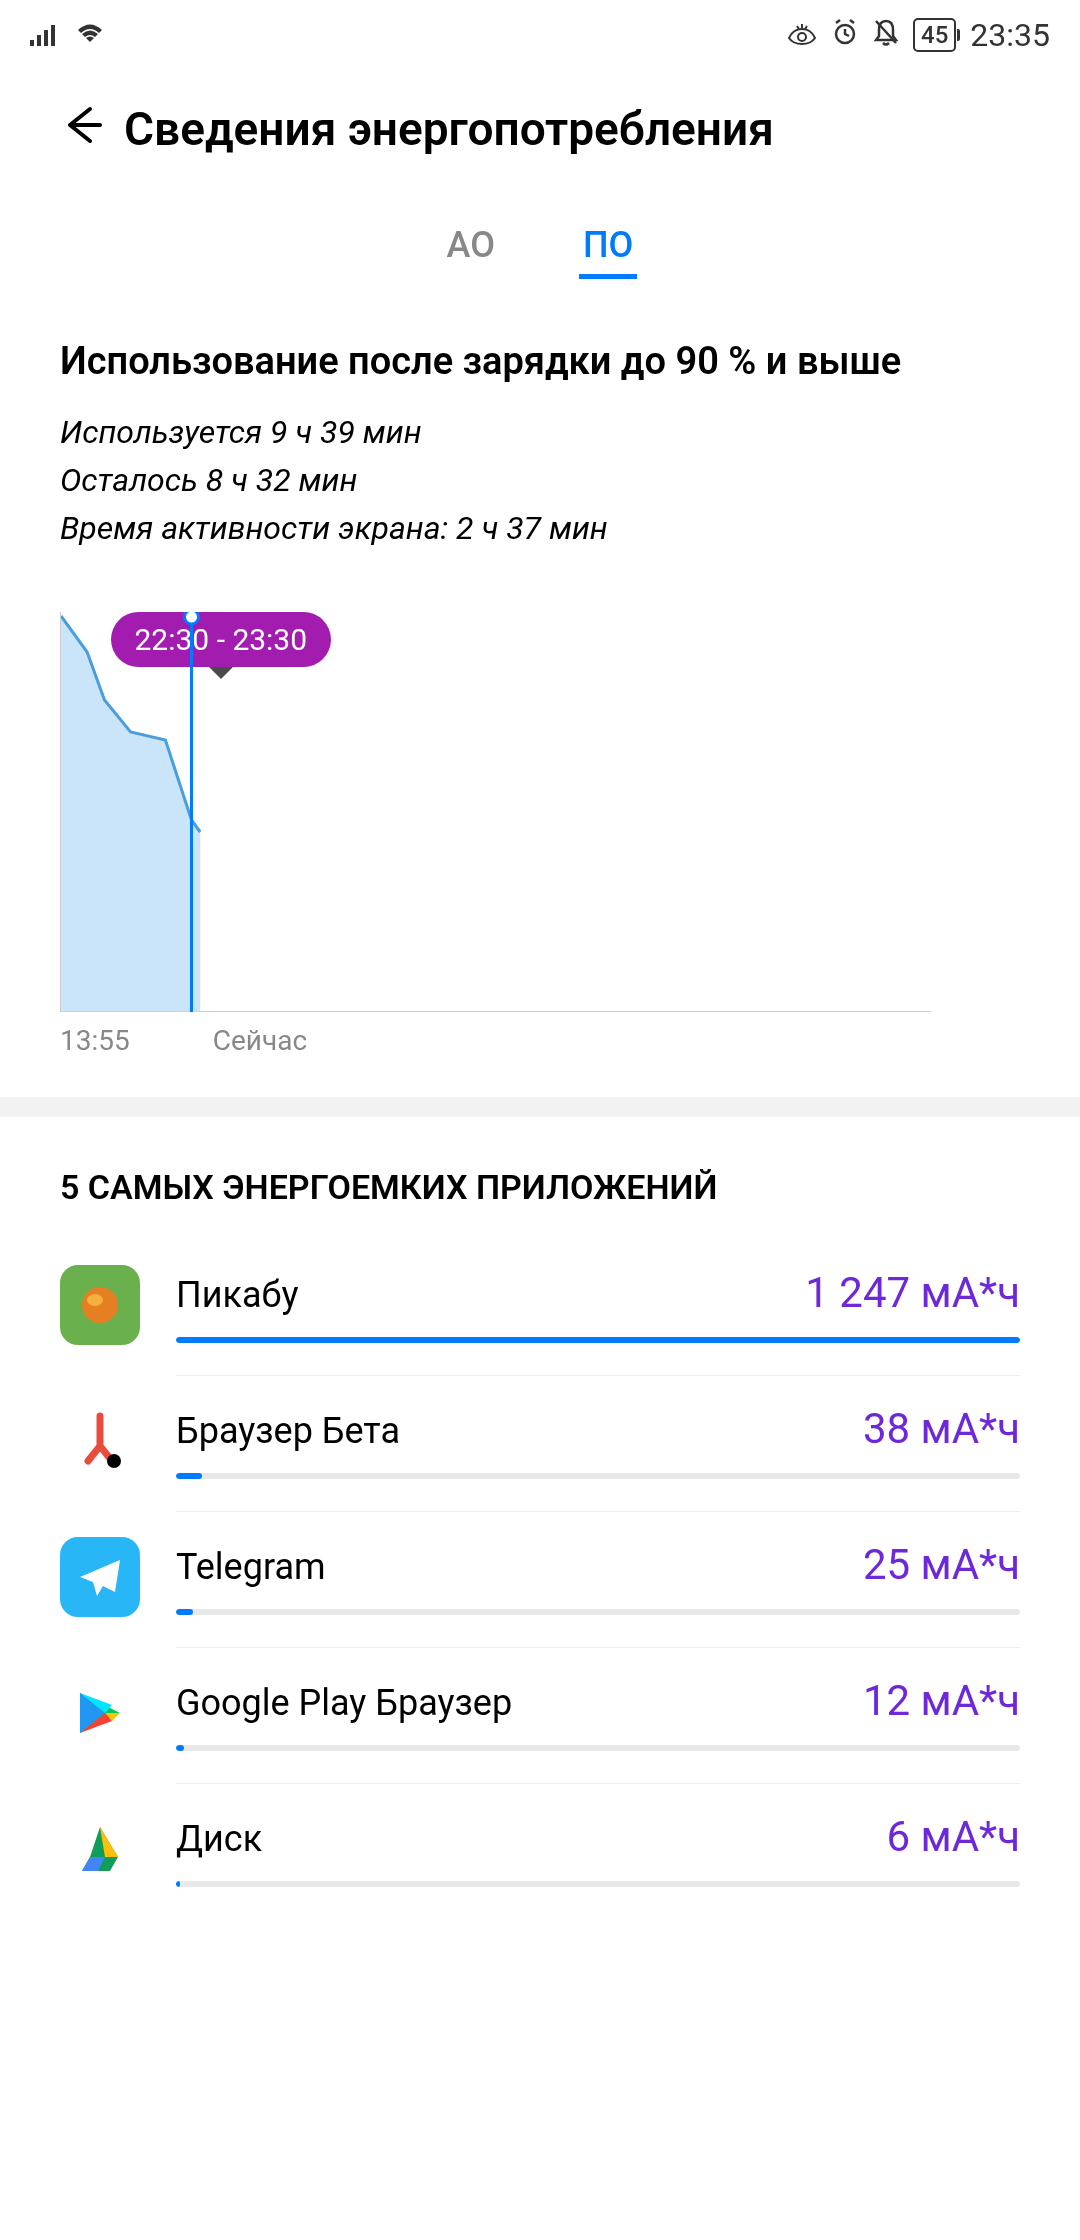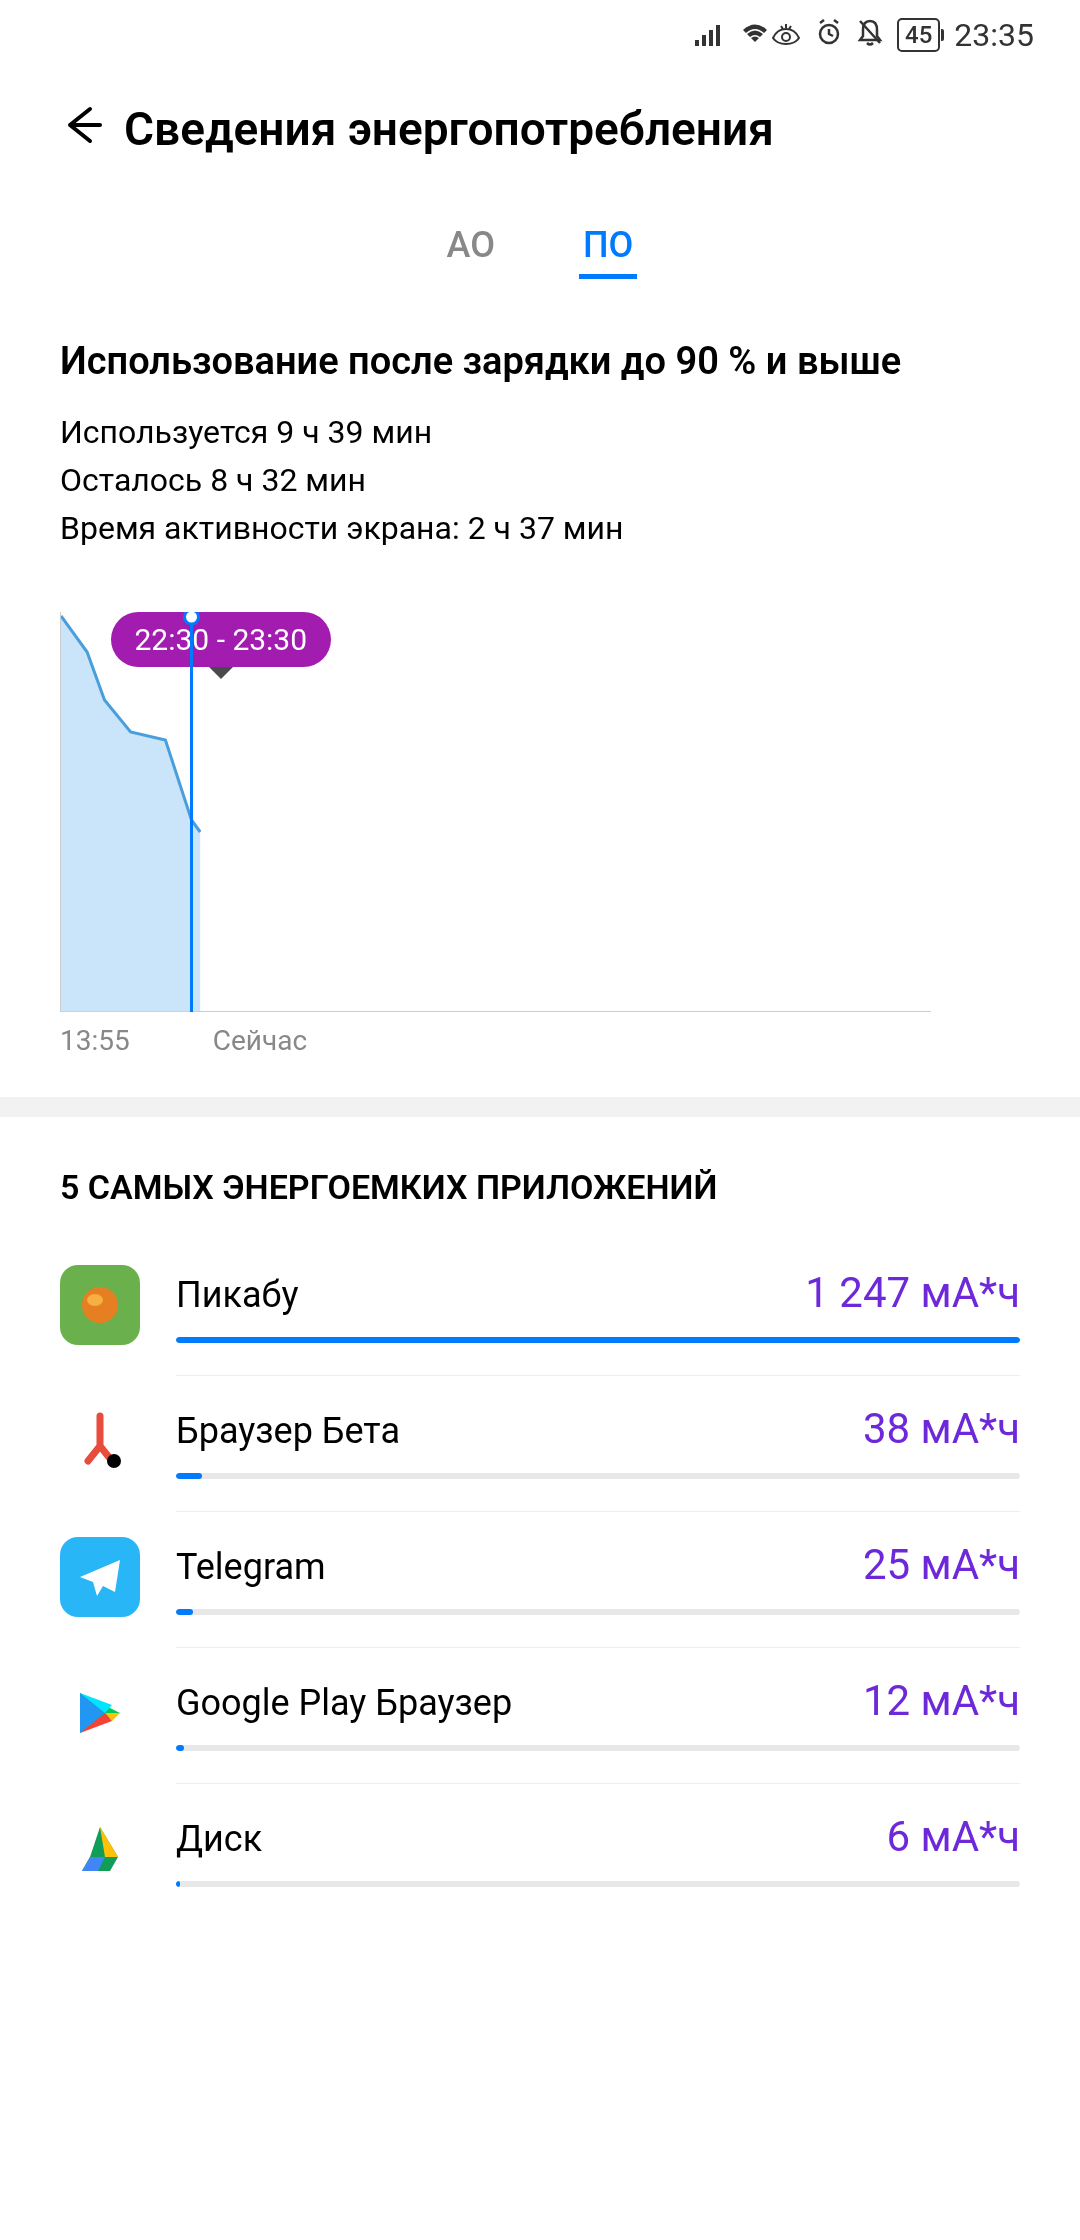--- a/index.html
+++ b/index.html
@@ -11,22 +11,22 @@
       font-family: -apple-system, BlinkMacSystemFont, "Segoe UI", Roboto, Arial, sans-serif;
       background: #fff;
       width: 1080px;
       height: 2240px;
       overflow: hidden;
     }
     .status-bar {
       height: 70px;
       display: flex;
       align-items: center;
-      justify-content: flex-end;
-      padding: 0 46px;
+      justify-content: space-between;
+      padding: 0 30px;
       font-size: 32px;
       color: #333;
     }
     .status-left {
       display: flex;
       align-items: center;
       gap: 12px;
     }
     .status-right {
       display: flex;
@@ -93,20 +93,21 @@
     .section-title {
       font-size: 38px;
       font-weight: 600;
       color: #000;
       margin-bottom: 30px;
     }
     .stat-line {
       font-size: 32px;
       color: #000;
       margin-bottom: 10px;
+      font-style: italic;
     }
     .chart-wrap {
       position: relative;
       margin-top: 30px;
     }
     .tooltip-bubble {
       position: absolute;
       top: 0;
       left: 100px;
       background: #a21caf;

